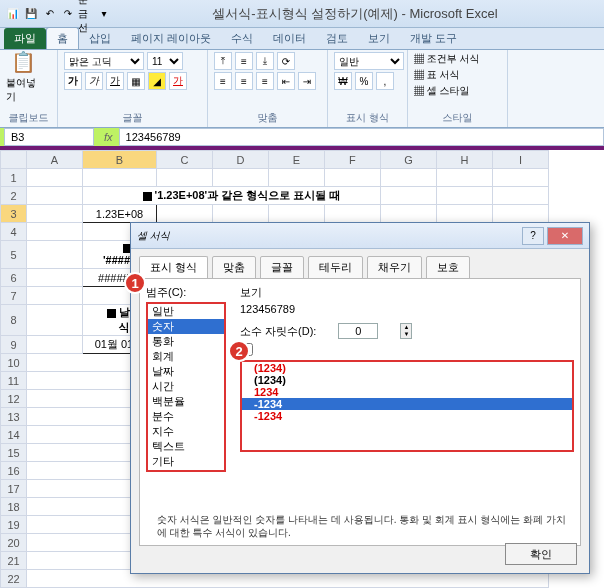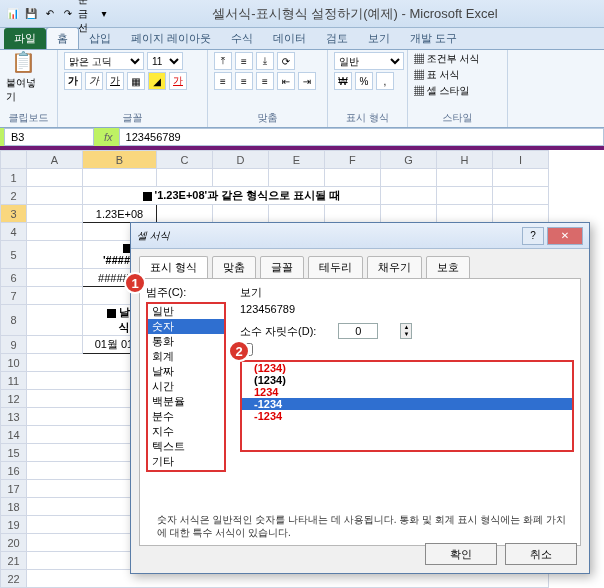--- a/index.html
+++ b/index.html
@@ -406,18 +406,17 @@
         <div>(1234)</div>
         <div class="red">1234</div>
         <div class="sel">-1234</div>
         <div class="red">-1234</div>
       </div>
     </div>
     <div class="desc">숫자 서식은 일반적인 숫자를 나타내는 데 사용됩니다. 통화 및 회계 표시 형식에는 화폐 가치에 대한 특수 서식이 있습니다.</div>
   </div>
   <div class="dlg-buttons">
     <button>확인</button>
-    <button>취소</button>
   </div>
 </div>
 
 <div class="badge" style="left:124px; top:272px">1</div>
 <div class="badge" style="left:228px; top:340px">2</div>
 
 </body></html>

